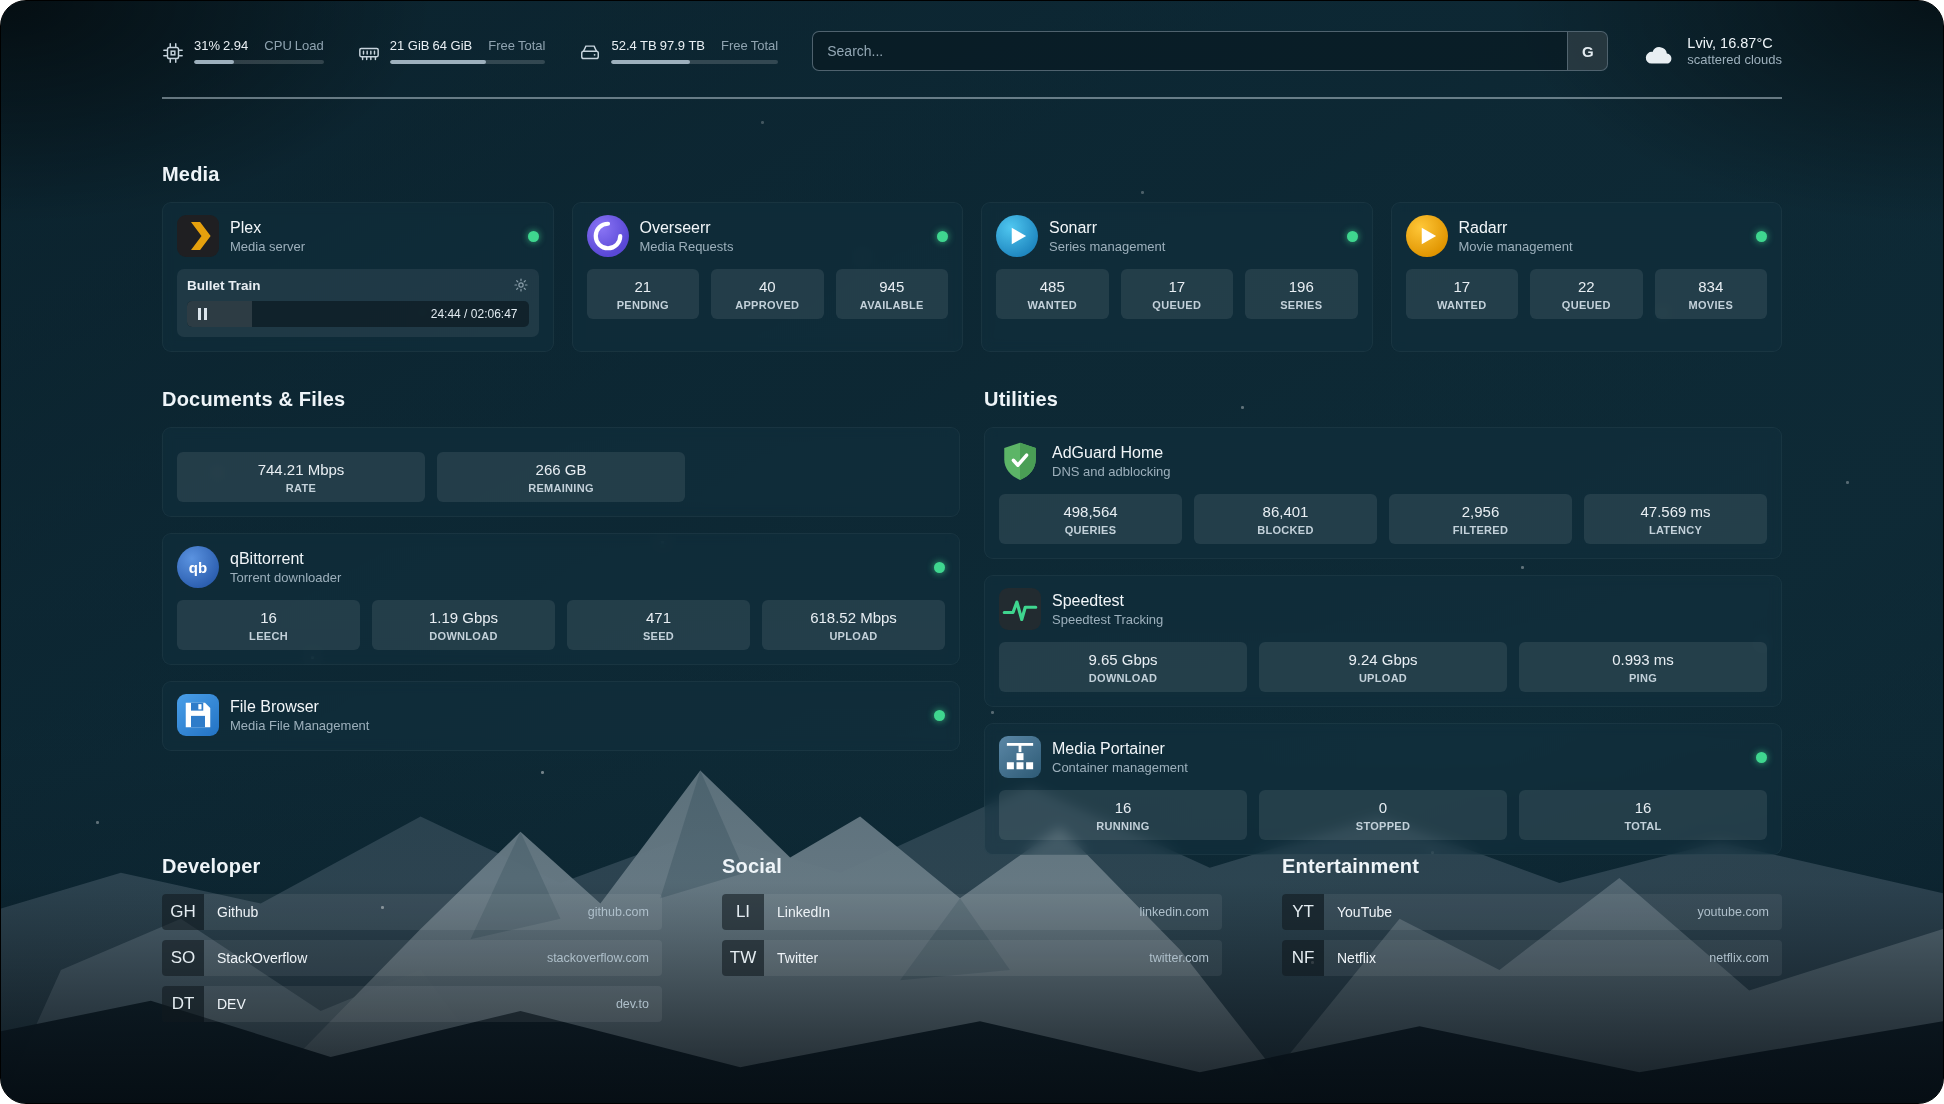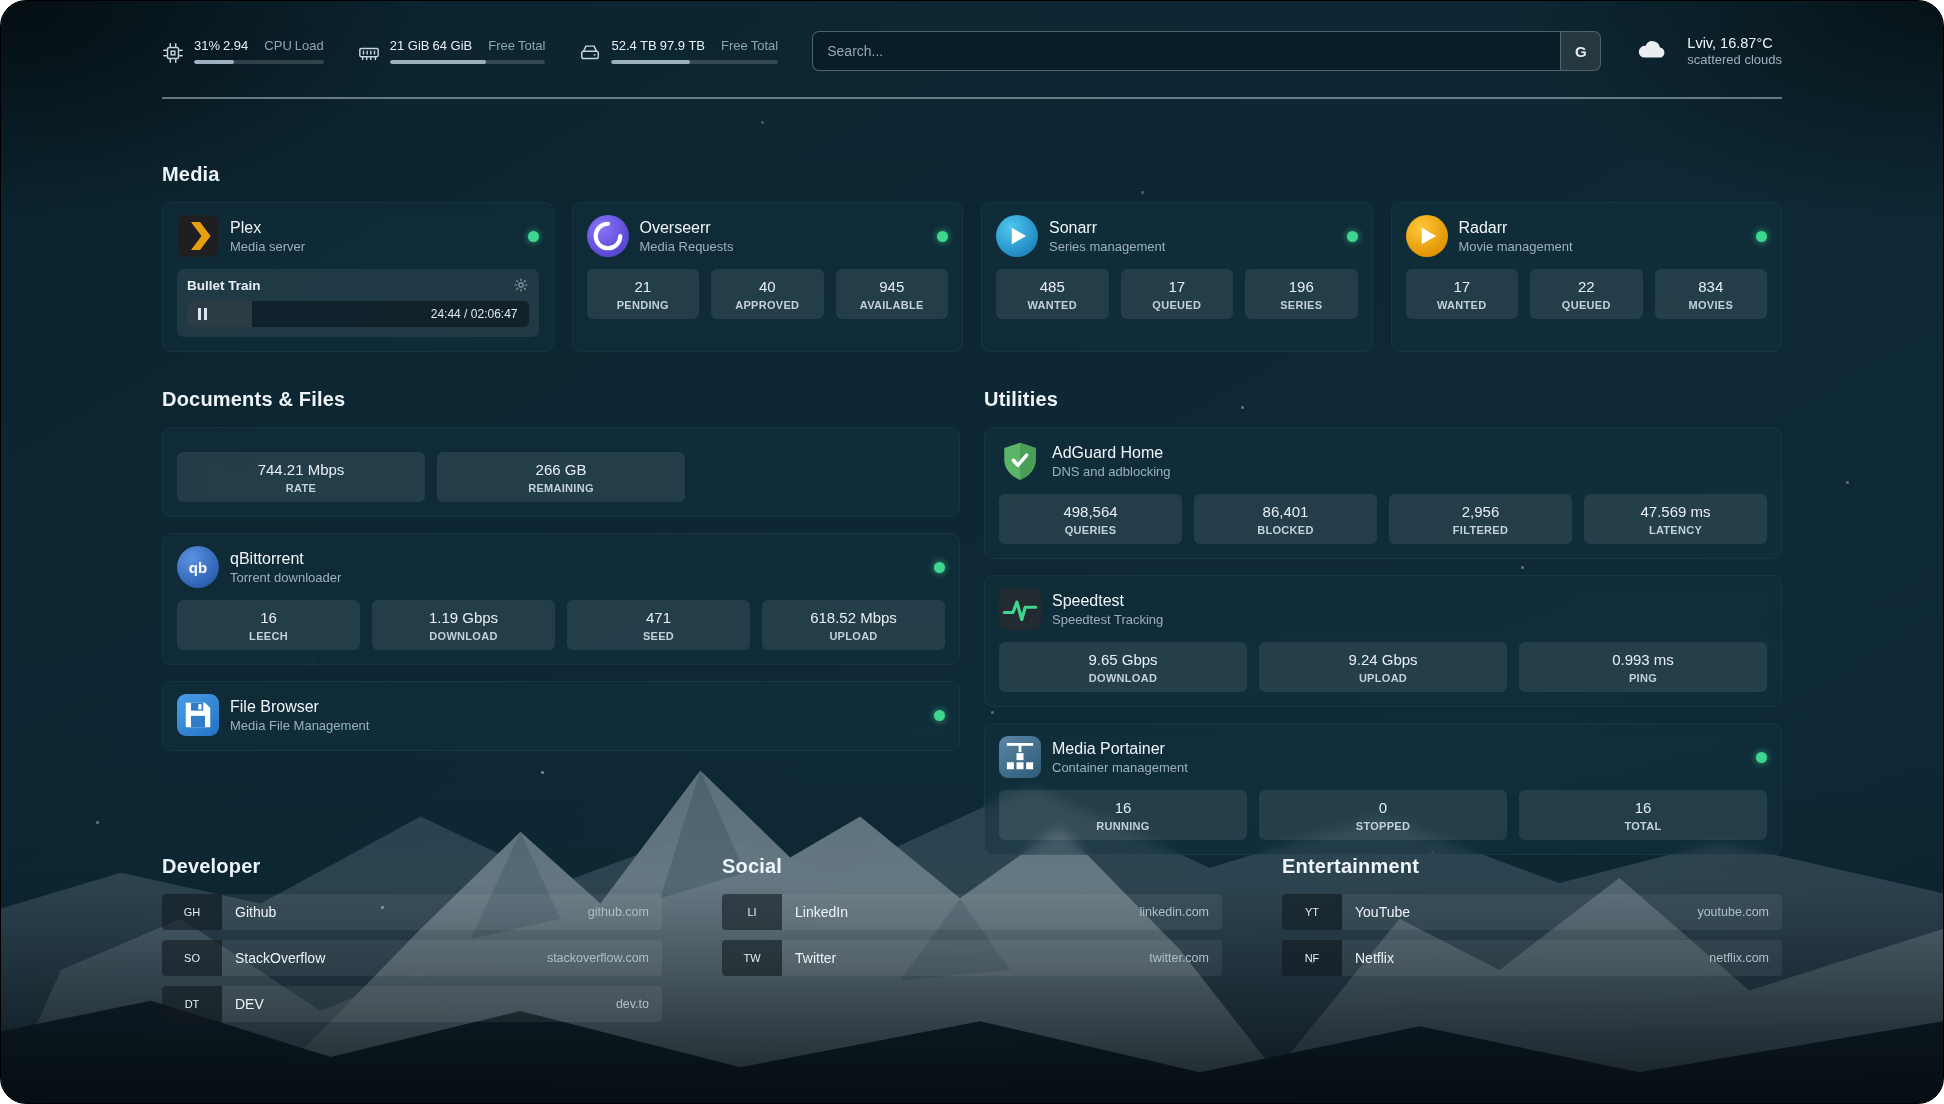--- a/index.html
+++ b/index.html
@@ -52,21 +52,21 @@
   .res-fill { height: 100%; background: #9db0bd; border-radius: 2px; }
 
   .search-box { flex: 1; display: flex; align-items: stretch; height: 40px;
     background: rgba(8,22,30,.55); border: 1px solid rgba(165,185,200,.45); border-radius: 7px; overflow: hidden; }
   .search-box input { flex: 1; background: transparent; border: 0; outline: none; padding: 0 14px;
     color: #e4ecf1; font-size: 14px; font-family: "Liberation Sans", sans-serif; }
   .search-box input::placeholder { color: #93a7b4; }
   .g-btn { width: 40px; display: grid; place-items: center; background: rgba(255,255,255,.12);
     border: 0; border-left: 1px solid rgba(165,185,200,.35); color: #e4ecf1; font-size: 15px; font-weight: 700; cursor: pointer; }
 
-  .weather { display: flex; align-items: flex-start; gap: 18px; }
+  .weather { display: flex; align-items: flex-end; gap: 11px; }
   .weather-icon { width: 34px; height: 26px; }
   .weather-icon svg { width: 100%; height: 100%; }
   .weather-text { display: flex; flex-direction: column; gap: 1px; }
   .weather-loc { color: #eef4f8; font-size: 14.5px; }
   .weather-cond { color: #9db0bc; font-size: 13px; }
 
   .divider { margin-top: 26px; border: 0; border-top: 2px solid rgba(215,230,240,.45); }
 
   
   .section-title { color: #eef4f8; font-size: 20px; font-weight: 600; letter-spacing: .2px; margin-bottom: 16px; }
@@ -106,21 +106,21 @@
 
   
   .two-col { margin-top: 36px; display: grid; grid-template-columns: 1fr 1fr; gap: 24px; align-items: start; }
   .group-cards { display: flex; flex-direction: column; gap: 16px; }
 
   
   .bookmarks { display: grid; grid-template-columns: repeat(3, 1fr); gap: 60px; align-items: start; }
   .bm-rows { display: flex; flex-direction: column; gap: 10px; }
   .bm-row { display: flex; align-items: stretch; height: 36px; background: rgba(255,255,255,.065);
     border-radius: 4px; overflow: hidden; cursor: pointer; }
-  .bm-abbr { width: 60px; background: rgba(4,13,19,.55); color: #e4ecf1; font-size: 11px; font-weight: 500;
+  .bm-abbr { width: 42px; background: rgba(4,13,19,.55); color: #e4ecf1; font-size: 17px; font-weight: 500;
     display: grid; place-items: center; flex: 0 0 auto; }
   .bm-name { align-self: center; padding: 0 13px; color: #eef3f7; font-size: 14px; white-space: nowrap; }
   .bm-url { align-self: center; margin-left: auto; padding-right: 13px; color: #aebfca; font-size: 12.5px; white-space: nowrap; }
 
   
   .ic-plex { background: #1f1f22; }
   .ic-overseerr { background: radial-gradient(circle at 35% 30%, #8a75f5, #5a48d6 70%); }
   .ic-sonarr { background: radial-gradient(circle at 35% 30%, #4fc7f0, #1f87c0 75%); }
   .ic-radarr { background: radial-gradient(circle at 35% 30%, #ffc738, #e09400 75%); }
   .ic-nzbget { background: radial-gradient(circle at 35% 30%, #5cc262, #2f8a37 75%); display: grid; place-items: center; }

